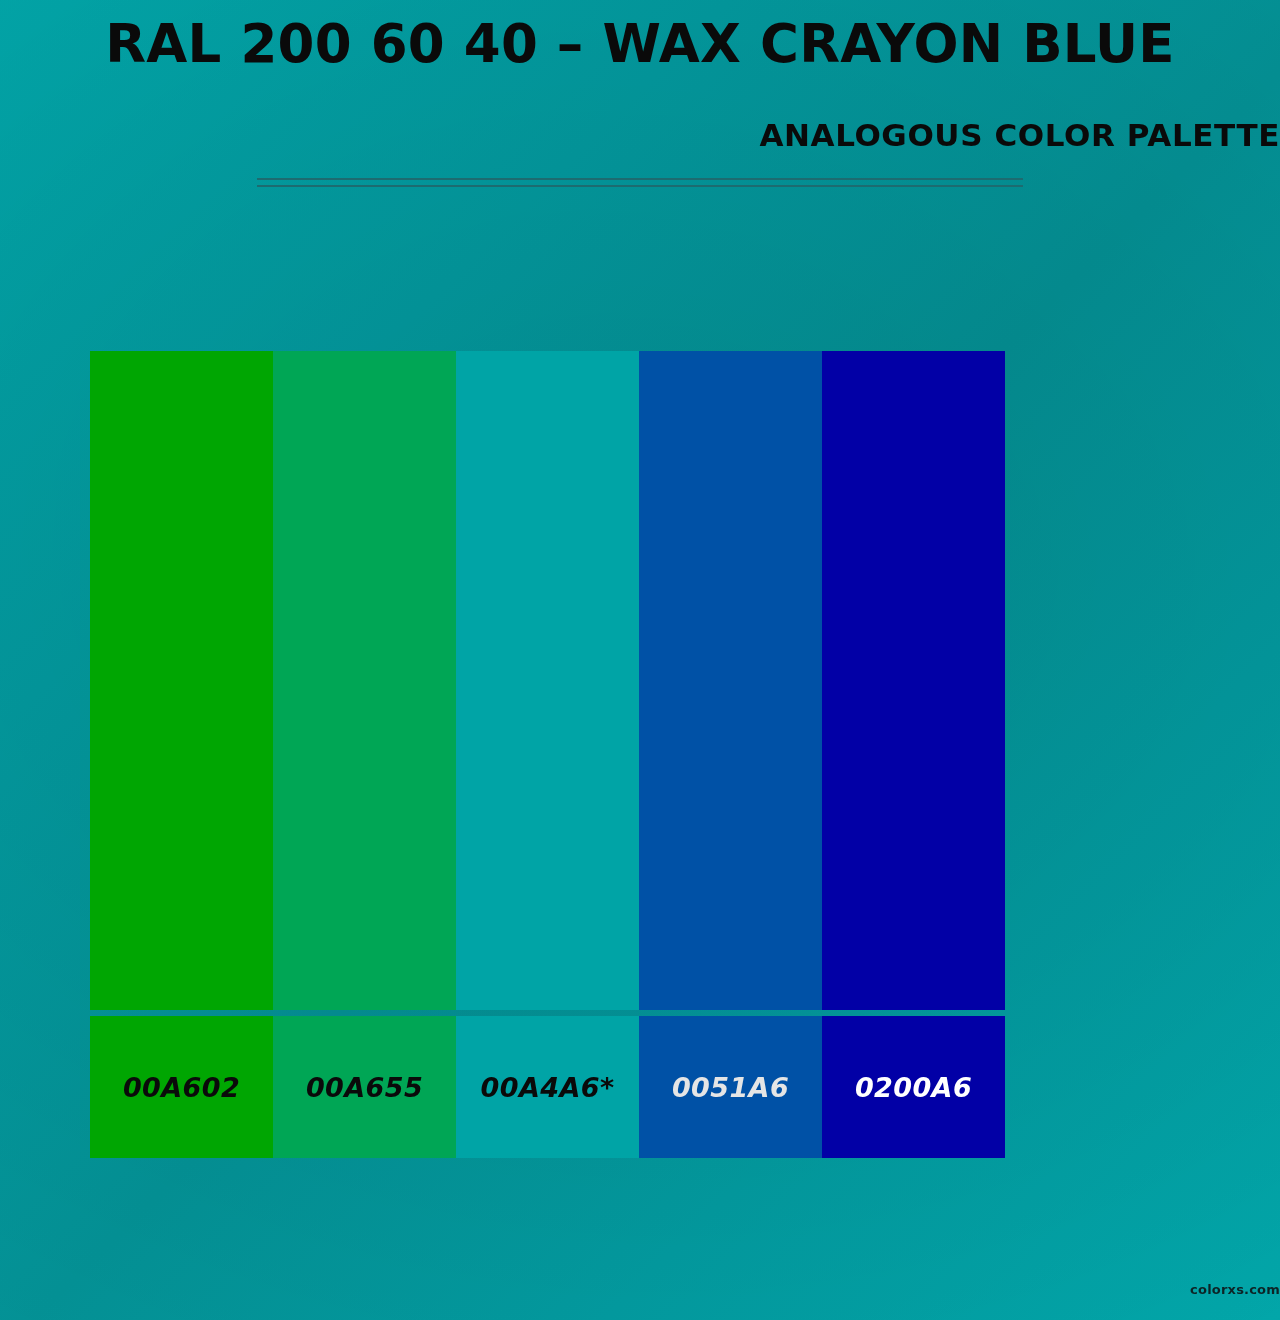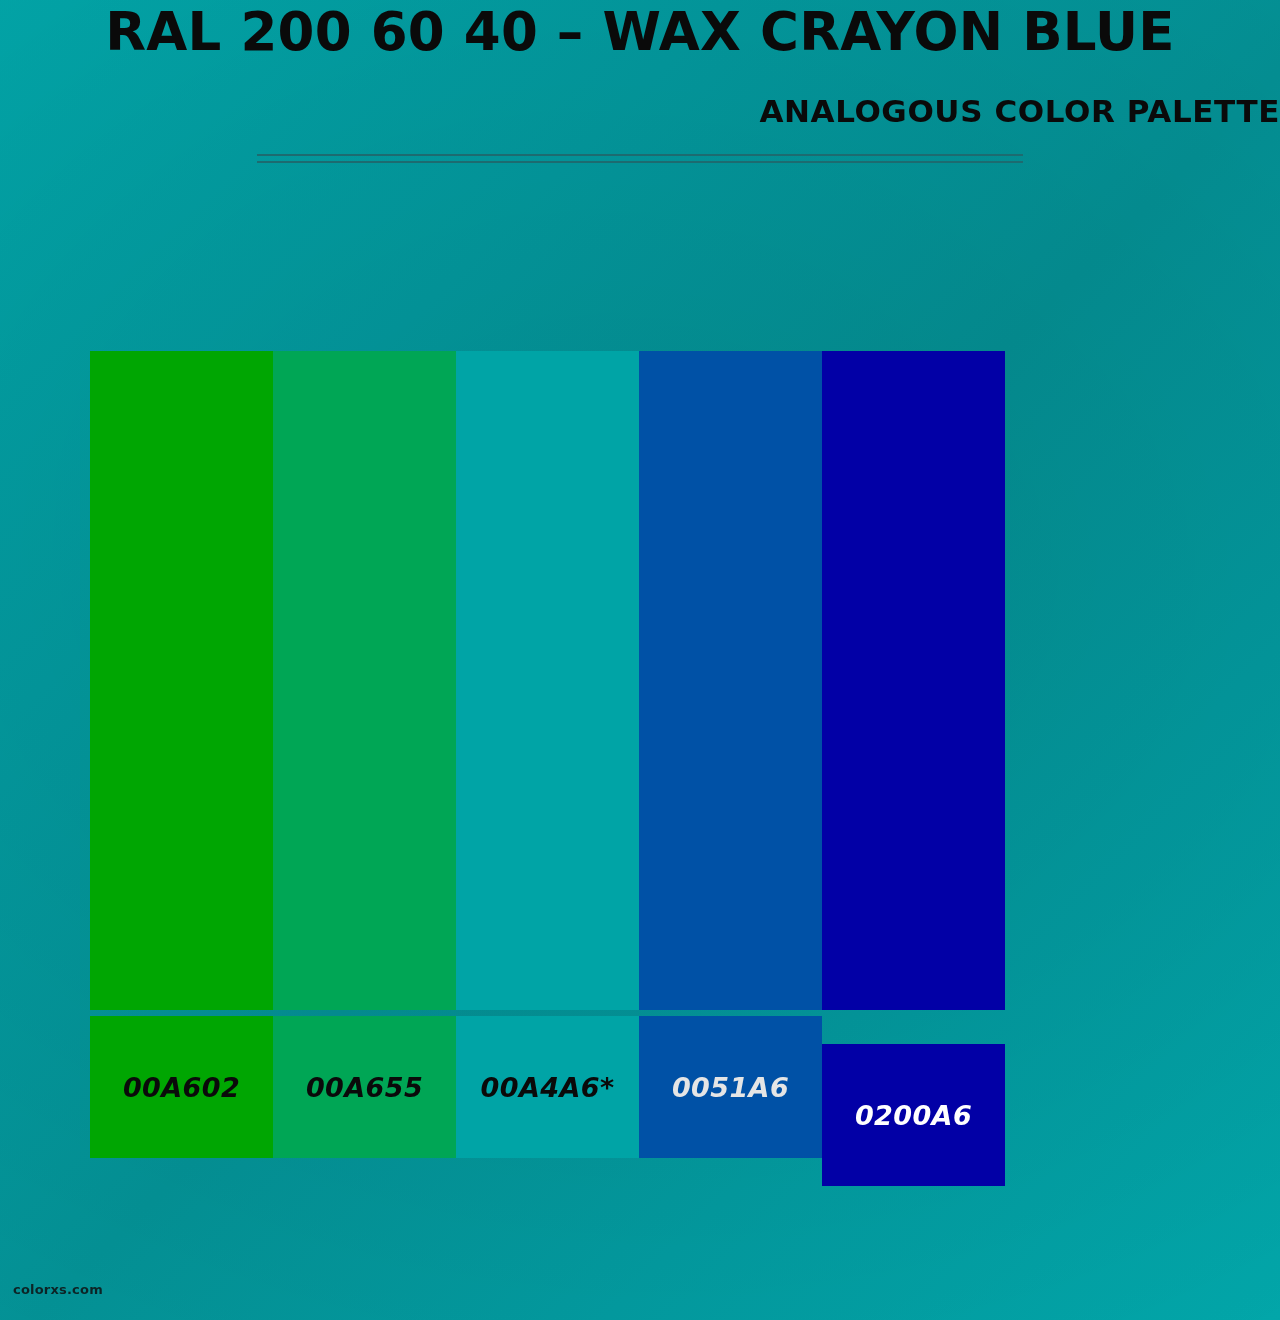--- a/index.html
+++ b/index.html
@@ -21,21 +21,21 @@
       radial-gradient(ellipse 120% 90% at 50% 42%, rgba(0,0,0,0.085) 0%, rgba(0,0,0,0.05) 42%, rgba(0,0,0,0.0) 78%),
       linear-gradient(135deg, #02a6a9 0%, #039ba0 28%, #049195 52%, #039ba0 74%, #02a6a9 100%);
   }
   header {
     position: absolute;
     left: 0;
     right: 0;
     top: 0;
   }
   .title {
-    margin: 4px;
+    margin: 16px;
     text-align: center;
     font-size: 53px;
     line-height: 1.05;
     font-weight: 700;
     letter-spacing: 0.3px;
     color: #0a0a0a;
     font-family: "DejaVu Sans", sans-serif;
   }
   .subtitle {
     margin: 0;
@@ -92,21 +92,21 @@
     font-size: 27px;
     font-weight: 700;
     letter-spacing: 0.4px;
     font-family: "DejaVu Sans", sans-serif;
   }
   .footer {
     position: absolute;
     left: 13px;
     right: 0;
     bottom: 22px;
-    text-align: left;
+    text-align: right;
   }
   .footer-text {
     font-size: 13px;
     font-weight: 700;
     color: #0d2426;
     letter-spacing: 0.2px;
     font-family: "DejaVu Sans", sans-serif;
   }
 </style>
 </head>
@@ -135,21 +135,21 @@
       </div>
       <div class="label-cell" style="background-color: rgb(0, 166, 85);">
         <span class="label-text" style="color: rgb(10, 10, 10);">00A655</span>
       </div>
       <div class="label-cell" style="background-color: rgb(0, 164, 166); justify-content: center;">
         <span class="label-text" style="color: rgb(10, 10, 10);">00A4A6*</span>
       </div>
       <div class="label-cell" style="background-color: rgb(0, 81, 166);">
         <span class="label-text" style="color: #e5e5e5;">0051A6</span>
       </div>
-      <div class="label-cell" style="background-color: rgb(2, 0, 166); margin-top: 28px;">
+      <div class="label-cell" style="background-color: rgb(2, 0, 166);">
         <span class="label-text" style="color: rgb(255, 255, 255);">0200A6</span>
       </div>
     </div>
   </section>
 
   <div class="footer">
     <span class="footer-text">colorxs.com</span>
   </div>
 
 </div>

